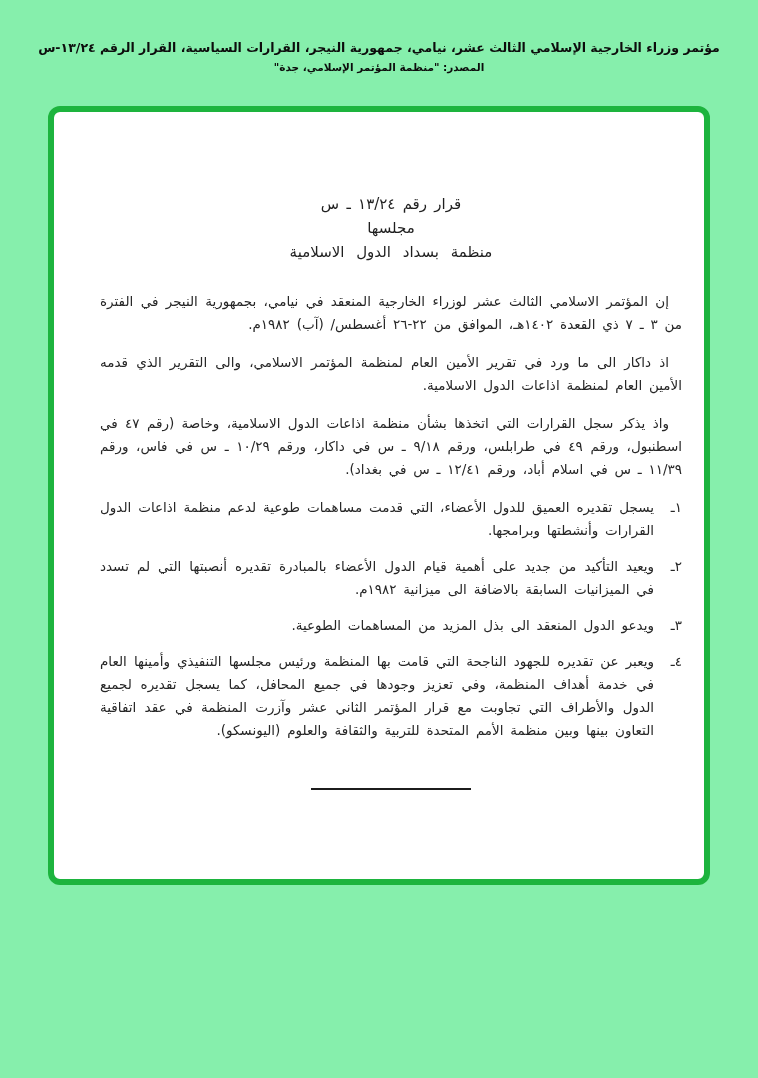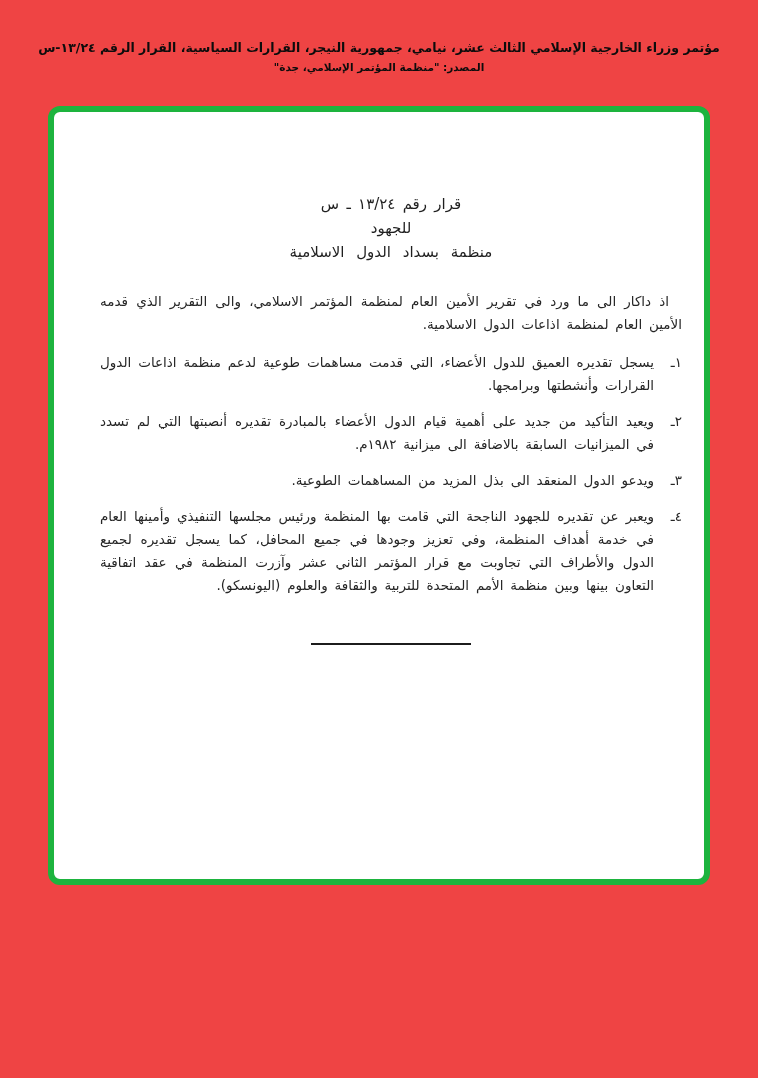--- a/index.html
+++ b/index.html
@@ -5,21 +5,21 @@
   html, body {
     margin: 0;
     padding: 0;
     background: #ffffff;
     font-family: "DejaVu Sans", sans-serif;
   }
   .page {
     position: relative;
     width: 758px;
     height: 1078px;
-    background: #ef4444;
+    background: #86efac;
     overflow: hidden;
   }
   
   .header {
     padding-top: 40px;
     text-align: center;
     direction: rtl;
     color: #0c0c0c;
   }
   .header-line1 {
@@ -106,27 +106,29 @@
   <div class="header">
     <div class="header-line1">مؤتمر وزراء الخارجية الإسلامي الثالث عشر، نيامي، جمهورية النيجر، القرارات السياسية، القرار الرقم ١٣/٢٤-س</div>
     <div class="header-line2">المصدر:  "منظمة المؤتمر الإسلامي، جدة"</div>
   </div>
 
   <div class="frame">
     <div class="doc">
 
       <div class="title-block">
         <div class="title-line">قرار رقم ١٣/٢٤ ـ س</div>
-        <div class="title-line">للجهود</div>
+        <div class="title-line">مجلسها</div>
         <div class="title-line org">منظمة بسداد الدول الاسلامية</div>
       </div>
 
+      <p class="para indent">إن المؤتمر الاسلامي الثالث عشر لوزراء الخارجية المنعقد في نيامي، بجمهورية النيجر في الفترة من ٣ ـ ٧ ذي القعدة ١٤٠٢هـ، الموافق من ٢٢-٢٦ أغسطس/ (آب) ١٩٨٢م.</p>
 
       <p class="para indent">اذ داكار الى ما ورد في تقرير الأمين العام لمنظمة المؤتمر الاسلامي، والى التقرير الذي قدمه الأمين العام لمنظمة اذاعات الدول الاسلامية.</p>
 
+      <p class="para indent">واذ يذكر سجل القرارات التي اتخذها بشأن منظمة اذاعات الدول الاسلامية، وخاصة (رقم ٤٧ في اسطنبول، ورقم ٤٩ في طرابلس، ورقم ٩/١٨ ـ س في داكار، ورقم ١٠/٢٩ ـ س في فاس، ورقم ١١/٣٩ ـ س في اسلام أباد، ورقم ١٢/٤١ ـ س في بغداد).</p>
 
       <div class="items">
 
         <div class="item">
           <span class="item-num">١ـ</span>
           <div class="item-text">يسجل تقديره العميق للدول الأعضاء، التي قدمت مساهمات طوعية لدعم منظمة اذاعات الدول القرارات وأنشطتها وبرامجها.</div>
         </div>
 
         <div class="item">
           <span class="item-num">٢ـ</span>

